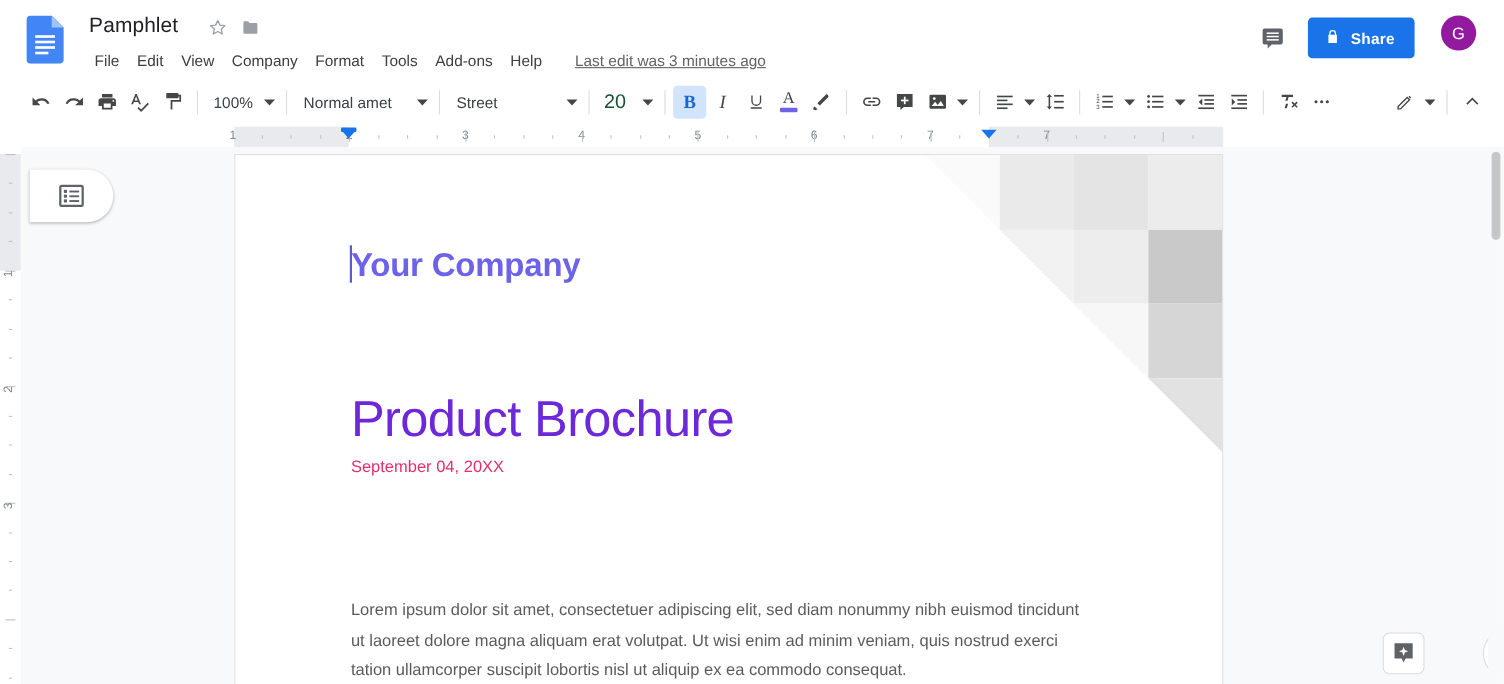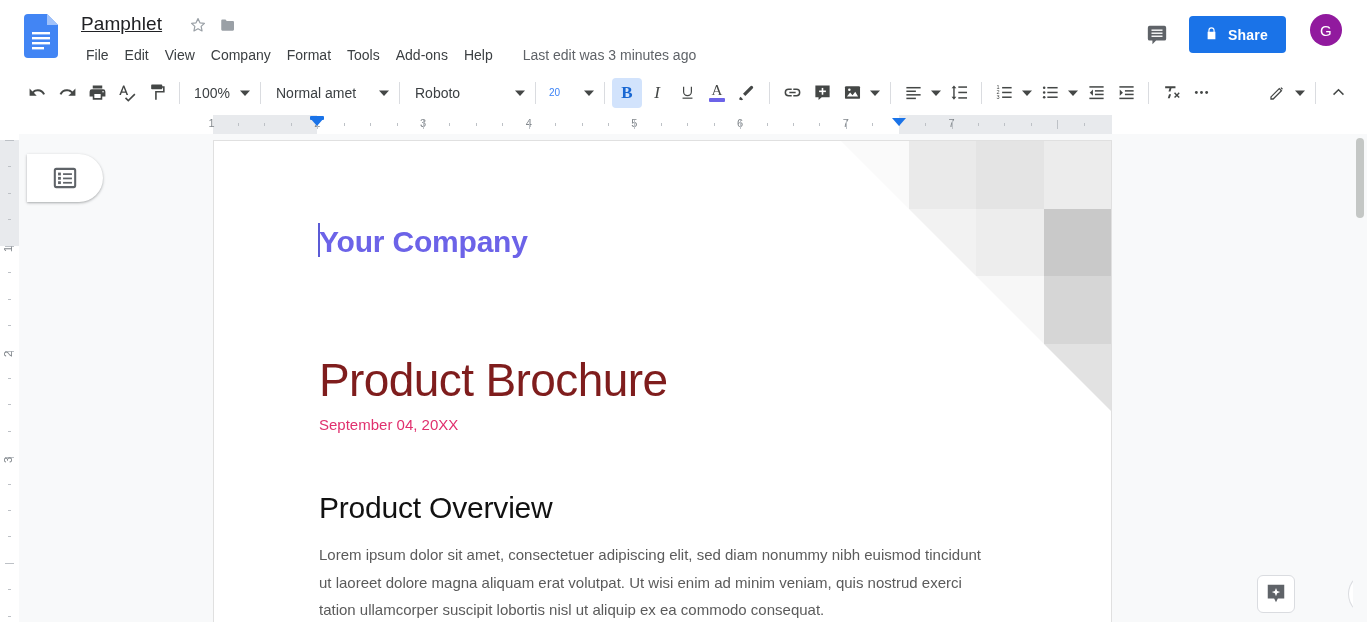--- a/index.html
+++ b/index.html
@@ -16,36 +16,36 @@
     position: absolute; left: 0; top: 0; width: 1367px; height: 70px;
     background: #ffffff;
   }
   .doc-icon {
     position: absolute; left: 24px; top: 14px; width: 34px; height: 44px;
   }
   .title-block { position: absolute; left: 78px; top: 10px; }
   .doc-title {
     font-size: 19px; color: #202124; line-height: 26px;
     letter-spacing: .1px; display: inline-block;
-    padding: 1px 3px; border-radius: 2px; text-decoration: underline;
+    padding: 1px 3px; border-radius: 2px;
   }
   .star-icon { position: absolute; left: 189px; top: 16px; width: 18px; height: 18px; cursor: pointer; }
   .folder-icon { position: absolute; left: 219px; top: 16px; width: 18px; height: 18px; cursor: pointer; }
 
   .menubar {
     position: absolute; left: 78px; top: 43px;
     display: flex; align-items: center; gap: 0px;
   }
   .menu-item {
     font-size: 14px; color: #3c4043; line-height: 22px;
     padding: 1px 8px; border-radius: 4px; cursor: pointer; white-space: nowrap;
   }
   .last-edit {
     font-size: 14px; color: #5f6368; margin-left: 22px;
-    cursor: pointer; white-space: nowrap;
+    text-decoration: underline; cursor: pointer; white-space: nowrap;
   }
 
   .comment-btn {
     position: absolute; left: 1140px; top: 18px; width: 34px; height: 34px;
     display: flex; align-items: center; justify-content: center;
     border-radius: 50%; cursor: pointer;
   }
   .share-btn {
     position: absolute; left: 1189px; top: 16px; height: 37px;
     background: #1a73e8; border-radius: 4px; color: #fff;
@@ -84,21 +84,21 @@
   .style-field {
     height: 30px; width: 108px; display: flex; align-items: center;
     font-size: 14px; color: #3c4043; border-radius: 4px; cursor: pointer; padding-left: 8px;
   }
   .font-field {
     height: 30px; width: 105px; display: flex; align-items: center;
     font-size: 14px; color: #3c4043; border-radius: 4px; cursor: pointer; padding-left: 8px;
   }
   .size-field {
     height: 30px; width: 38px; display: flex; align-items: center;
-    font-size: 10px; color: #3b82f6; border-radius: 4px; cursor: pointer; padding-left: 6px;
+    font-size: 18px; color: #14532d; border-radius: 4px; cursor: pointer; padding-left: 6px;
   }
 
   .bold-g { font-family: "Liberation Serif", serif; font-weight: bold; font-size: 17px; }
   .ital-g { font-family: "Liberation Serif", serif; font-style: italic; font-size: 17px; }
 
   .textcolor-btn {
     width: 30px; height: 30px; border-radius: 4px; cursor: pointer; flex: none;
     display: flex; flex-direction: column; align-items: center; justify-content: center; gap: 1px;
   }
   .tc-letter { font-family: "Liberation Serif", serif; font-size: 15px; color: #444746; line-height: 14px; }
@@ -325,21 +325,21 @@
 
   <div class="style-field">Normal amet</div>
   <div class="tb-caret">
     <svg width="10" height="10" viewBox="0 0 10 10" fill="currentColor">
         <path d="M0 2.5h10L5 8z"></path>
       </svg>
   </div>
 
   <div class="tb-sep"></div>
 
-  <div class="font-field">Roboto</div>
+  <div class="font-field">Street</div>
   <div class="tb-caret">
     <svg width="10" height="10" viewBox="0 0 10 10" fill="currentColor">
         <path d="M0 2.5h10L5 8z"></path>
       </svg>
   </div>
 
   <div class="tb-sep"></div>
 
   <div class="size-field">20</div>
   <div class="tb-caret">
@@ -625,23 +625,22 @@
         <div class="art-cell" style="left: 0px; top: 202.5px; width: 67.5px; height: 67.5px; background: rgb(255, 255, 255);"></div>
         <div class="art-cell" style="left: 67.5px; top: 202.5px; width: 67.5px; height: 67.5px; background: rgb(255, 255, 255);"></div>
         <div class="art-cell" style="left: 135px; top: 202.5px; width: 67.5px; height: 67.5px; background: rgb(255, 255, 255);"></div>
         <div class="art-cell" style="left: 202.5px; top: 202.5px; width: 67.5px; height: 67.5px; background: rgb(226, 226, 226);"></div>
       </div>
 
     <div class="caret"></div>
     <div class="company-name" style="color: rgb(108, 99, 232);">Your Company</div>
 
 
-    <div class="doc-h1" style="color: #7f1d1d;">Product Brochure</div>
+    <div class="doc-h1" style="color: #6d28d9;">Product Brochure</div>
     <div class="doc-date" style="color: rgb(224, 48, 110);">September 04, 20XX</div>
-    <div class="doc-h2">Product Overview</div>
     <div class="doc-p">Lorem ipsum dolor sit amet, consectetuer adipiscing elit, sed diam nonummy nibh euismod tincidunt ut laoreet dolore magna aliquam erat volutpat. Ut wisi enim ad minim veniam, quis nostrud exerci tation ullamcorper suscipit lobortis nisl ut aliquip ex ea commodo consequat.</div>
   </div>
 
   <div class="explore-btn">
     <svg width="22" height="22" viewBox="0 0 24 24" fill="#5f6368">
       <path d="M21 2H3v15h7l2 4 2-4h7z"></path>
       <path d="M12 5.4l1.25 3.3 3.3 1.25-3.3 1.25L12 14.5l-1.25-3.3-3.3-1.25 3.3-1.25z" fill="#fff"></path>
     </svg>
   </div>
 

